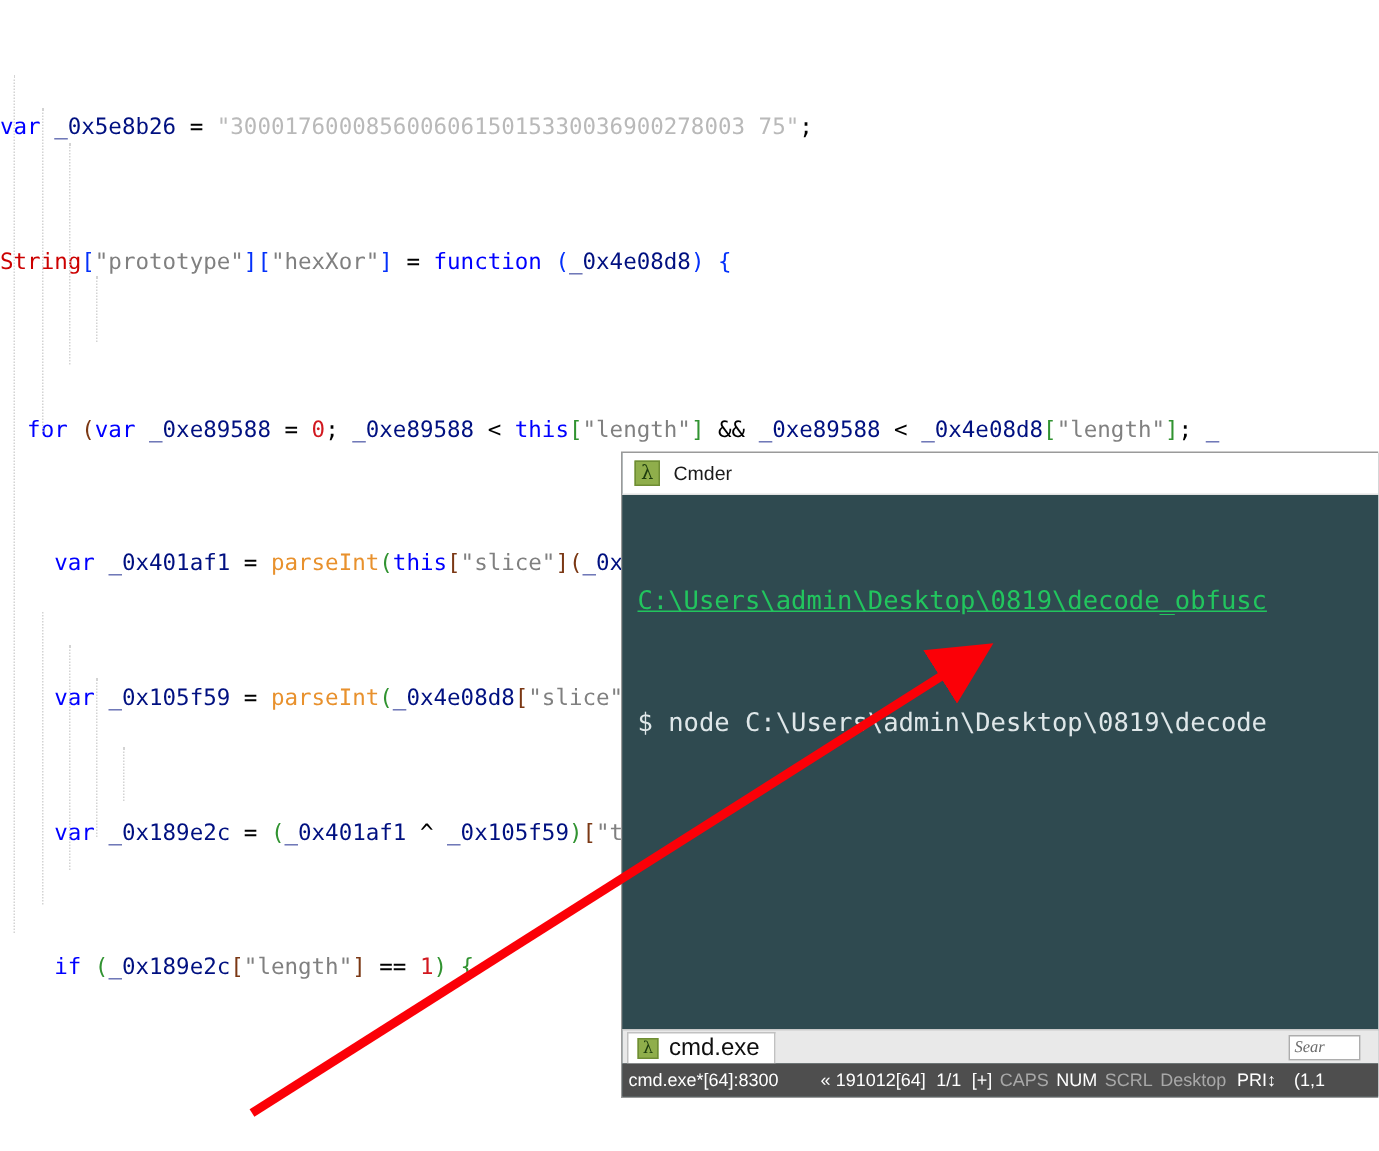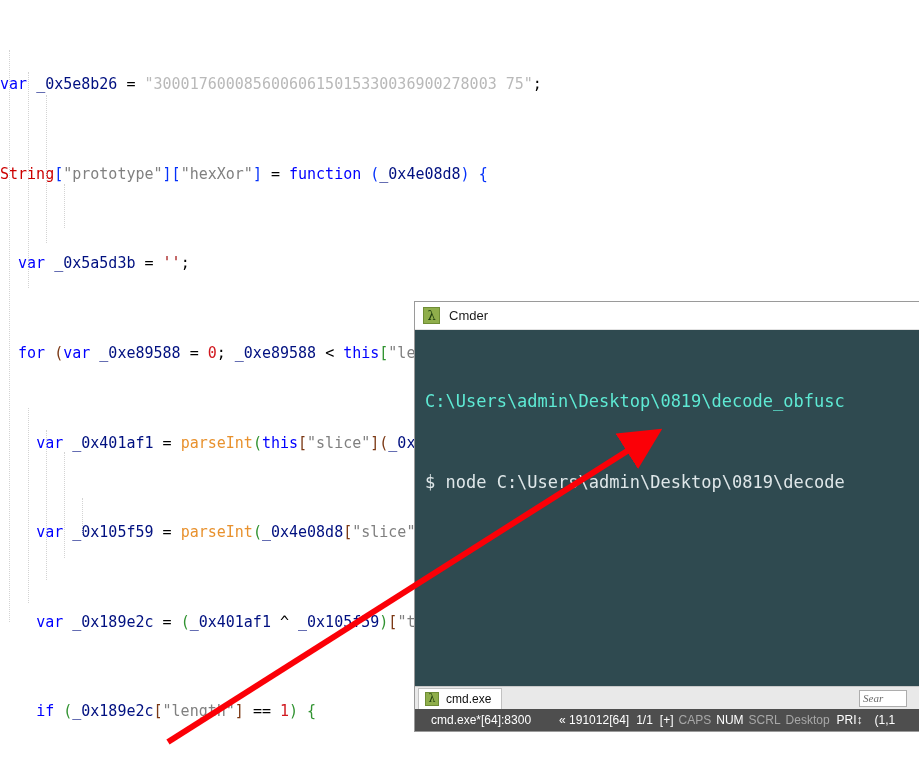--- a/index.html
+++ b/index.html
@@ -97,21 +97,21 @@
     height: 357px;
     background: #2f4a50;
     overflow: hidden;
     font-family: "DejaVu Sans Mono", monospace;
     font-size: 17px;
     line-height: 27px;
     white-space: pre;
     padding: 4px 0 0 10px;
     box-sizing: border-box;
   }
-  .t-path { color: #5eead4; }
+  .t-path { color: #22c55e; text-decoration: underline; }
   .t-prompt { color: #dfe7e9; }
   .t-out { color: #f2f4f4; }
 
   #cmder-tabbar {
     position: absolute;
     left: 0; bottom: 22px;
     width: 504px; height: 22px;
     background: #e9e9e9;
     display: flex;
     align-items: center;
@@ -133,21 +133,21 @@
     color: #1d3c0e;
     font-family: "DejaVu Serif", serif;
     font-size: 11px;
     display: flex; align-items: center; justify-content: center;
     border: 1px solid #6f8d35;
     box-sizing: border-box;
   }
   #cmder-tab .lbl {
     margin-left: 7px;
     font-family: "Liberation Sans", sans-serif;
-    font-size: 12px;
+    font-size: 16px;
     color: #101010;
   }
   #cmder-search {
     margin-left: auto;
     margin-right: 12px;
     width: 48px; height: 17px;
     background: #ffffff;
     border: 1px solid #adadad;
     font-family: "Liberation Serif", serif;
     font-style: italic;
@@ -161,21 +161,21 @@
   #cmder-status {
     position: absolute;
     left: 0; bottom: 0;
     width: 504px; height: 22px;
     background: #4e4e4e;
     display: flex;
     align-items: center;
     font-family: "Liberation Sans", sans-serif;
     font-size: 12px;
     color: #f0f0f0;
-    padding-left: 16px;
+    padding-left: 4px;
     box-sizing: border-box;
   }
   #cmder-status .sg { color: #a8a8a8; }
   #cmder-status .on { color: #ffffff; }
   .st-sep { display: inline-block; }
 
   
   #arrow {
     position: absolute;
     left: 0; top: 0;
@@ -187,21 +187,20 @@
 <body>
 
 <div id="root">
 
   <div id="editor">
 
     <div class="cl"><span class="kw">var</span> <span class="id">_0x5e8b26</span> <span class="op">=</span> <span class="dim" title="30001760008560060615015330036900278003 75">"30001760008560060615015330036900278003 75"</span><span class="op">;</span></div>
 
     <div class="cl"><span class="typ">String</span><span class="brk1">[</span><span class="strg">"prototype"</span><span class="brk1">]</span><span class="brk1">[</span><span class="strg">"hexXor"</span><span class="brk1">]</span> <span class="op">=</span> <span class="kw">function</span> <span class="brk1">(</span><span class="id">_0x4e08d8</span><span class="brk1">)</span> <span class="brk1">{</span></div>
 
-    <div class="cl">  <span class="kw">var</span> <span class="id">_0x5a5d3b</span> <span class="op">=</span> <span class="str">''</span><span class="op">;</span></div>
 
     <div class="cl">  <span class="kw">for</span> <span class="brk3">(</span><span class="kw">var</span> <span class="id">_0xe89588</span> <span class="op">=</span> <span class="num">0</span><span class="op">;</span> <span class="id">_0xe89588</span> <span class="op">&lt;</span> <span class="kw2">this</span><span class="brk2">[</span><span class="strg">"length"</span><span class="brk2">]</span> <span class="op">&amp;&amp;</span> <span class="id">_0xe89588</span> <span class="op">&lt;</span> <span class="id">_0x4e08d8</span><span class="brk2">[</span><span class="strg">"length"</span><span class="brk2">]</span><span class="op">;</span> <span class="id">_</span></div>
 
     <div class="cl">    <span class="kw">var</span> <span class="id">_0x401af1</span> <span class="op">=</span> <span class="fn">parseInt</span><span class="brk2">(</span><span class="kw2">this</span><span class="brk3">[</span><span class="strg">"slice"</span><span class="brk3">]</span><span class="brk3">(</span><span class="id">_0xe89588</span><span class="op">,</span> <span class="id">_0xe89588</span> <span class="plus">+</span> <span class="num">2</span><span class="brk3">)</span><span class="op">,</span> <span class="num">16</span><span class="brk2">)</span><span class="op">;</span></div>
 
     <div class="cl">    <span class="kw">var</span> <span class="id">_0x105f59</span> <span class="op">=</span> <span class="fn">parseInt</span><span class="brk2">(</span><span class="id">_0x4e08d8</span><span class="brk3">[</span><span class="strg">"slice"</span><span class="brk3">]</span><span class="brk3">(</span><span class="id">_0xe89588</span><span class="op">,</span> <span class="id">_0xe89588</span> <span class="plus">+</span> <span class="num">2</span><span class="brk3">)</span><span class="op">,</span> <span class="num">16</span><span class="brk2">)</span><span class="op">;</span></div>
 
     <div class="cl">    <span class="kw">var</span> <span class="id">_0x189e2c</span> <span class="op">=</span> <span class="brk2">(</span><span class="id">_0x401af1</span> <span class="op">^</span> <span class="id">_0x105f59</span><span class="brk2">)</span><span class="brk3">[</span><span class="strg">"toString"</span><span class="brk3">]</span><span class="brk3">(</span><span class="num">16</span><span class="brk3">)</span><span class="op">;</span></div>
 
     <div class="cl">    <span class="kw">if</span> <span class="brk2">(</span><span class="id">_0x189e2c</span><span class="brk3">[</span><span class="strg">"length"</span><span class="brk3">]</span> <span class="op">==</span> <span class="num">1</span><span class="brk2">)</span> <span class="brk2">{</span></div>

